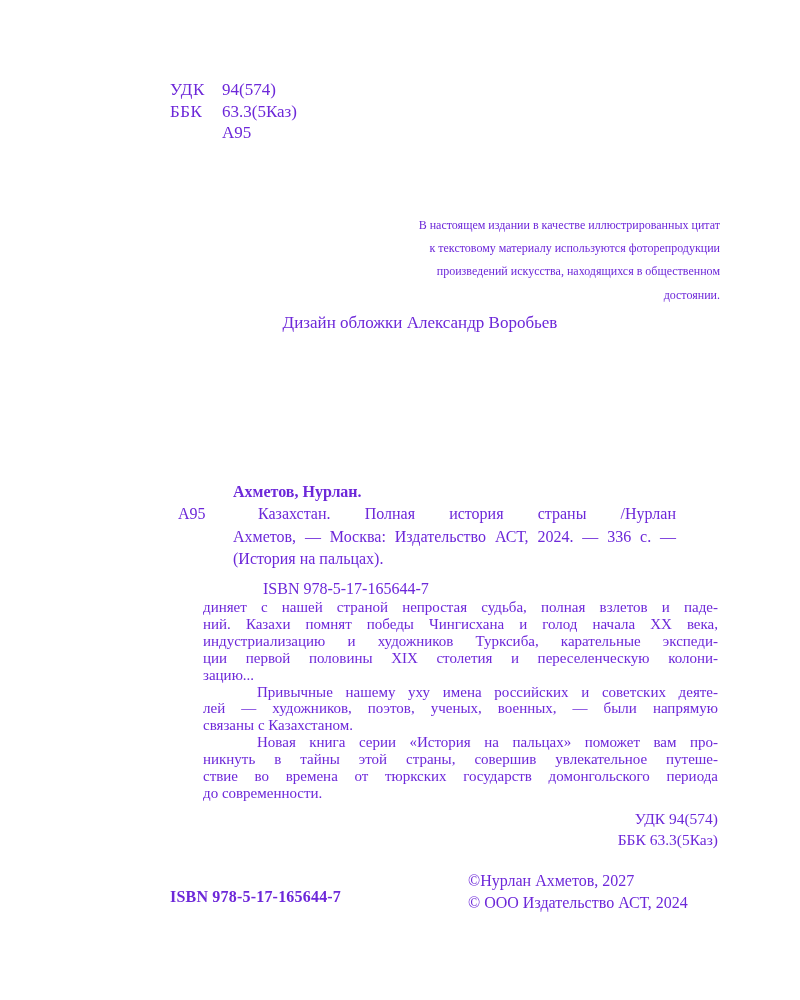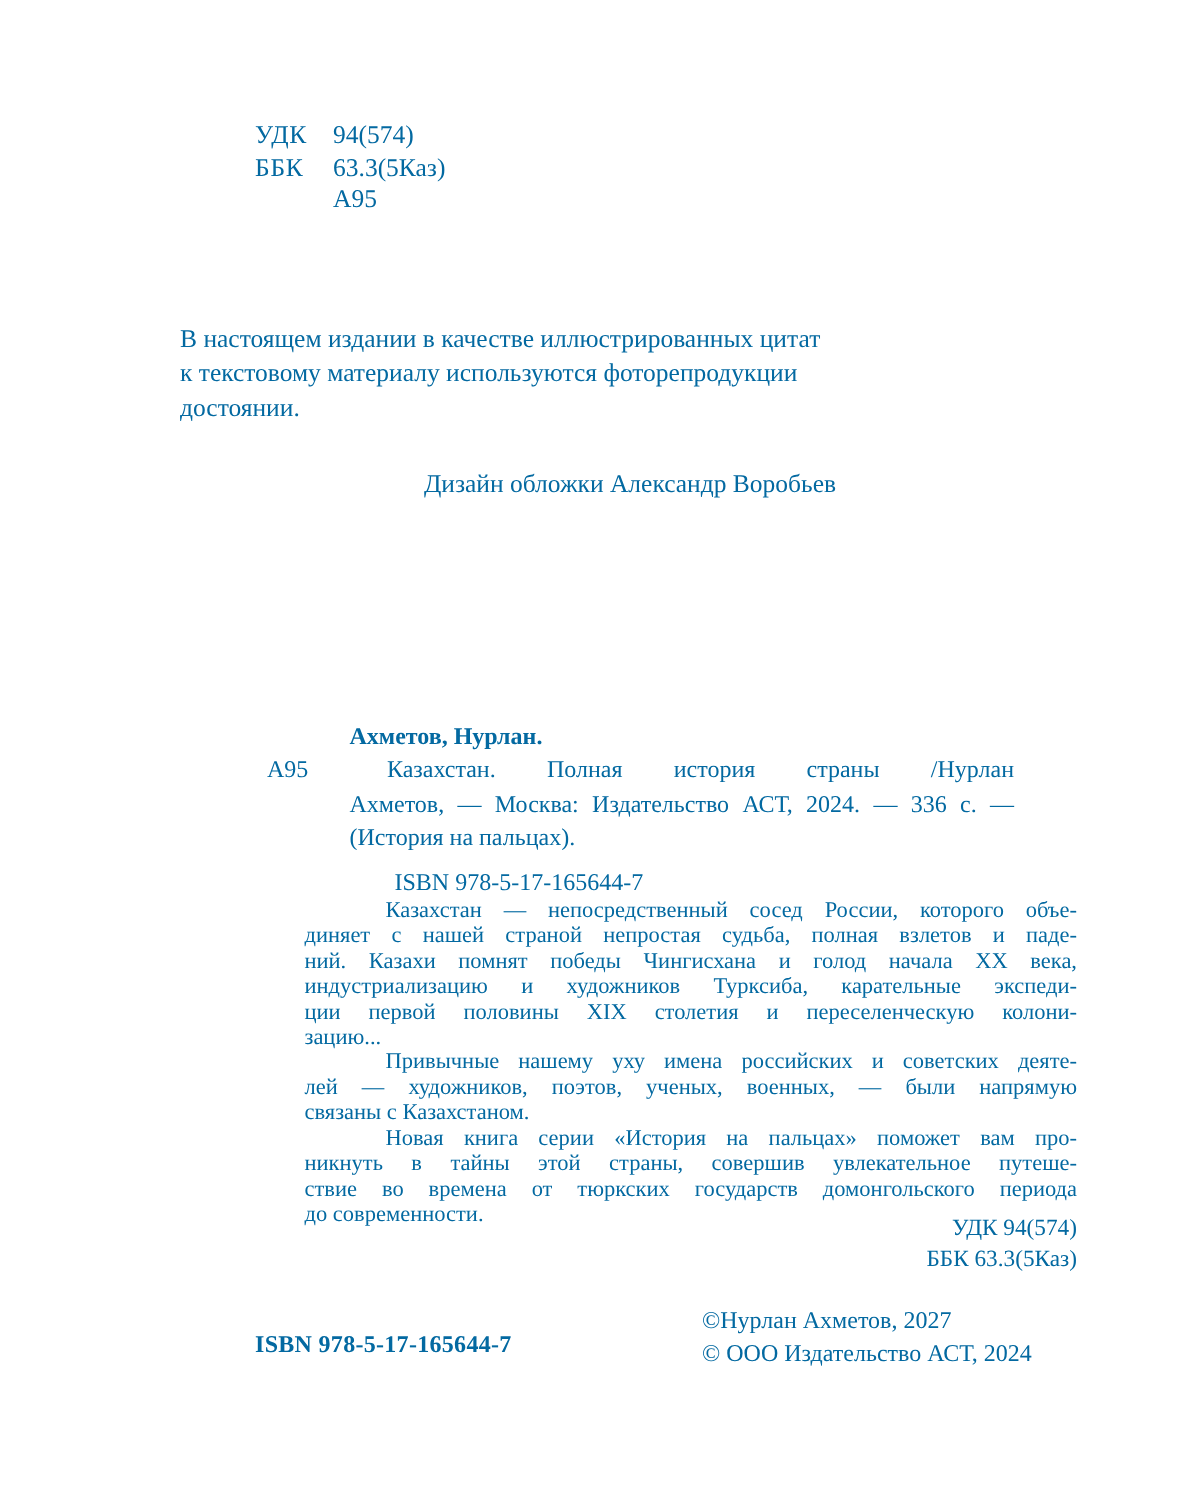--- a/index.html
+++ b/index.html
@@ -2,31 +2,31 @@
 <html lang="ru"><head>
 <meta charset="utf-8">
 <style>
   html,body{margin:0;padding:0;}
   body{background:#e8e8e8;}
   .page{
     position:relative;
     width:800px;height:1000px;
     margin:0 auto;
     background:#ffffff;
-    color:#0369a1;
+    color:#6d28d9;
     font-family:"Liberation Serif","DejaVu Serif",serif;
     overflow:hidden;
   }
   
   .top-codes{position:absolute;left:170px;top:79px;font-size:17px;line-height:21.5px;}
   .top-codes .row{white-space:nowrap;}
   .top-codes .lbl{display:inline-block;width:52px;letter-spacing:.5px;}
   
-  .notice{position:absolute;left:120px;top:214px;width:600px;text-align:left;
-          font-size:17px;line-height:23.2px;}
+  .notice{position:absolute;left:120px;top:214px;width:600px;text-align:right;
+          font-size:12px;line-height:23.2px;}
   .credit{position:absolute;left:120px;top:313px;width:600px;text-align:center;font-size:17px;}
   
   .catalog{position:absolute;left:178px;top:481px;width:498px;font-size:16px;line-height:22.4px;}
   .catalog .author{font-weight:bold;padding-left:55px;}
   .catalog .entry{position:relative;}
   .catalog .margin-code{position:absolute;left:0;top:0;}
   .catalog .entry-body{margin-left:55px;}
   .catalog .isbn{margin-left:85px;margin-top:7px;}
   
   .jline{text-align:justify;text-align-last:justify;}
@@ -57,41 +57,41 @@
       <span class="lbl">ББК</span><span>63.3(5Каз)</span>
     </div>
     <div class="row">
       <span class="lbl"></span><span>А95</span>
     </div>
   </div>
 
   <div class="notice">
     <div>В настоящем издании в качестве иллюстрированных цитат</div>
     <div>к текстовому материалу используются фоторепродукции</div>
+    <div>произведений искусства, находящихся в общественном</div>
     <div>достоянии.</div>
   </div>
 
   <div class="credit">Дизайн обложки Александр Воробьев</div>
 
   <div class="catalog">
     <div class="author">Ахметов, Нурлан.</div>
     <div class="entry">
       <span class="margin-code">А95</span>
       <div class="entry-body">
         <div class="jline ind25">Казахстан. Полная история страны /Нурлан</div>
         <div class="jline">Ахметов, — Москва: Издательство АСТ, 2024. — 336 с. —</div>
         <div class="lline">(История на пальцах).</div>
       </div>
     </div>
     <div class="isbn">ISBN 978-5-17-165644-7</div>
   </div>
 
   <div class="annotation">
     <div>
-      <div class="jline ind54">Казахстан — непосредственный сосед России, которого объе-</div>
       <div class="jline">диняет с нашей страной непростая судьба, полная взлетов и паде-</div>
       <div class="jline">ний. Казахи помнят победы Чингисхана и голод начала XX века,</div>
       <div class="jline">индустриализацию и художников Турксиба, карательные экспеди-</div>
       <div class="jline">ции первой половины XIX столетия и переселенческую колони-</div>
       <div class="lline">зацию...</div>
     </div>
     <div>
       <div class="jline ind54">Привычные нашему уху имена российских и советских деяте-</div>
       <div class="jline">лей — художников, поэтов, ученых, военных, — были напрямую</div>
       <div class="lline">связаны с Казахстаном.</div>

